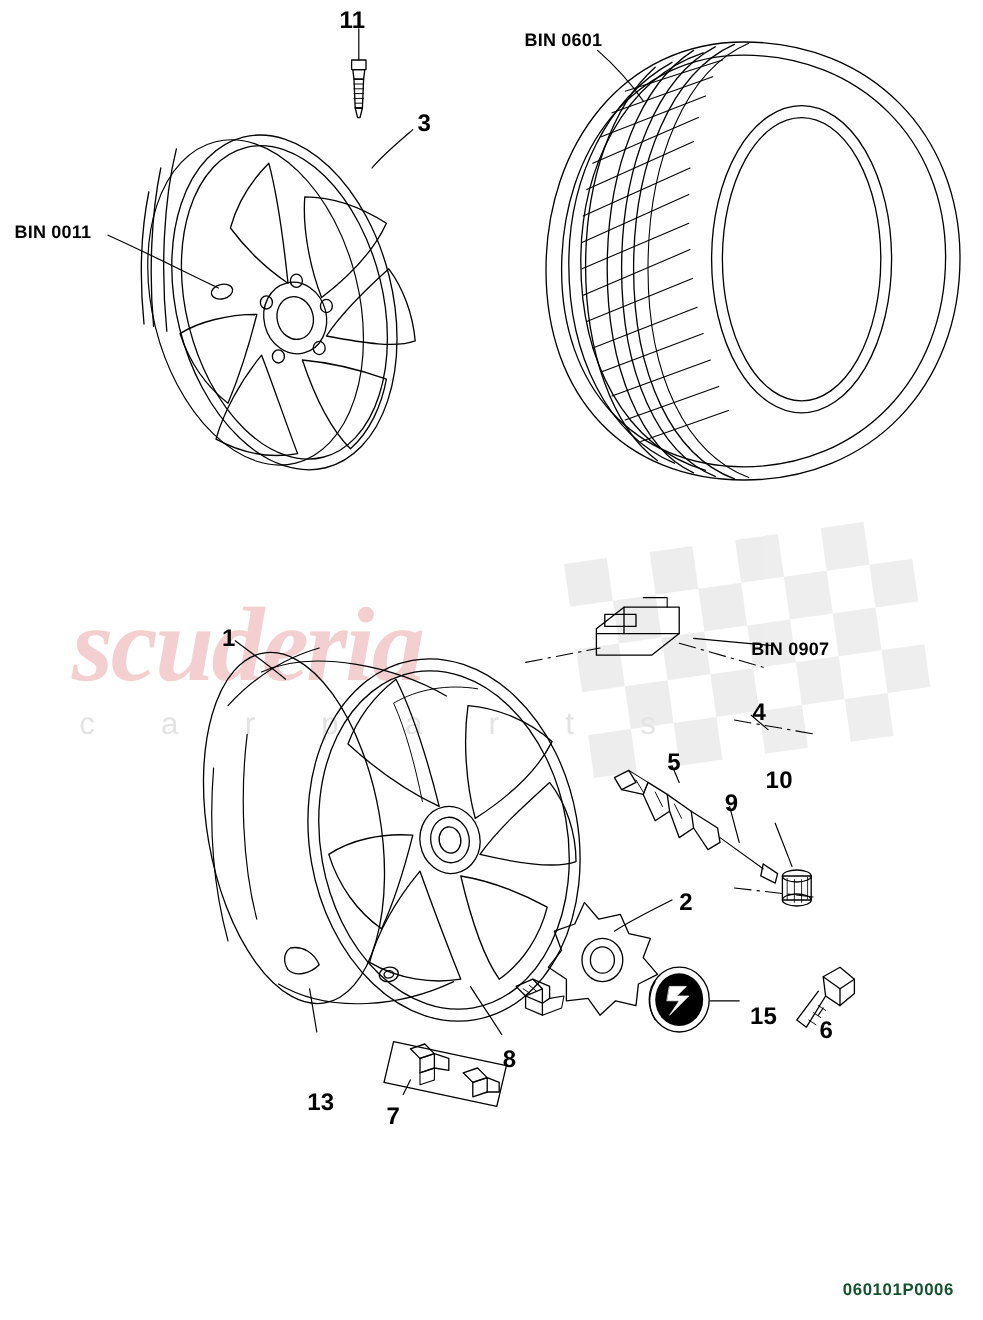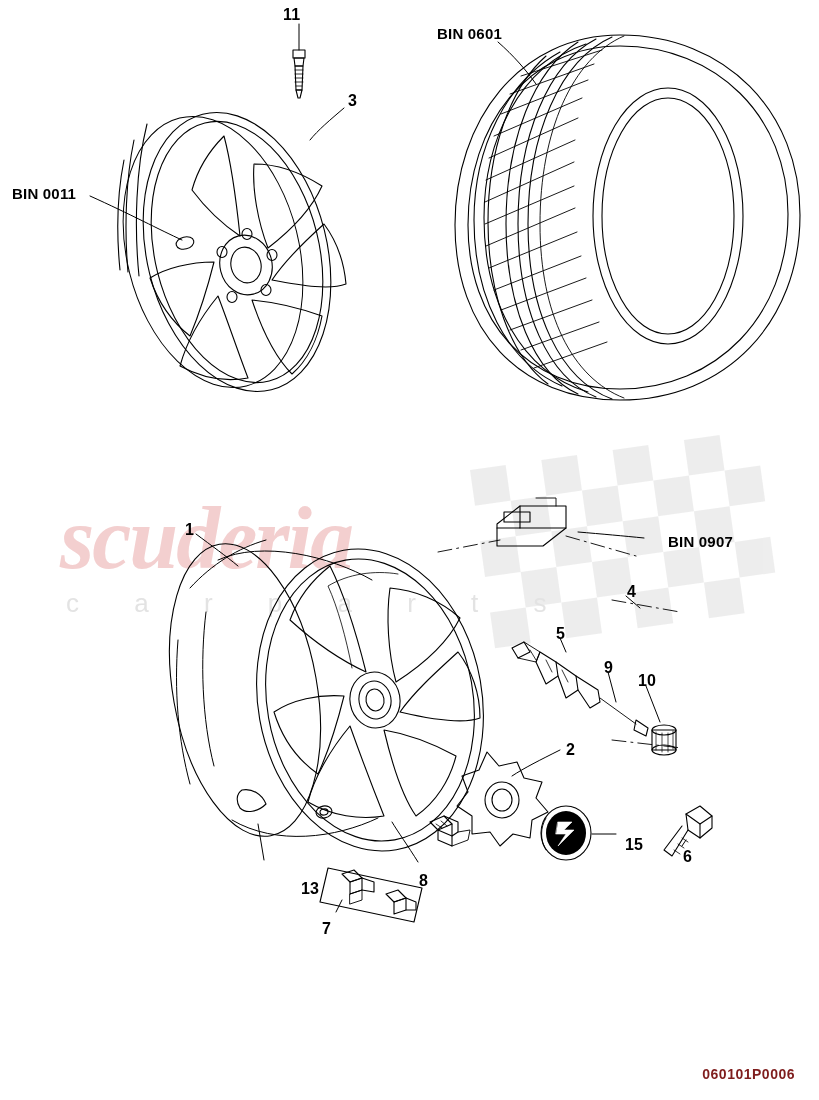--- a/index.html
+++ b/index.html
@@ -23,33 +23,33 @@
   .lbl {
     position: absolute;
     font-family: "Liberation Sans", sans-serif;
     font-size: 15px;
     font-weight: bold;
     color: #000;
     white-space: nowrap;
     letter-spacing: 0.2px;
   }
   .lbl.num {
-    font-size: 16px;
+    font-size: 20px;
   }
   .lbl.bin {
     font-size: 15px;
   }
   .code {
     position: absolute;
     right: 24px;
     bottom: 18px;
     font-family: "Liberation Sans", sans-serif;
     font-size: 14px;
     font-weight: bold;
-    color: #7f1d1d;
+    color: #14532d;
     letter-spacing: 0.5px;
   }
   
   .wm {
     position: absolute;
     left: 0; top: 0;
     width: 681px;
     height: 1100px;
     pointer-events: none;
   }
@@ -342,26 +342,26 @@
 
   </g>
 </svg>
 
 <div id="labels">
     <div class="lbl num" style="left: 283px; top: 6px;">11</div>
     <div class="lbl bin" style="left: 437px; top: 25px;">BIN 0601</div>
     <div class="lbl num" style="left: 348px; top: 92px;">3</div>
     <div class="lbl bin" style="left: 12px; top: 185px;">BIN 0011</div>
     <div class="lbl num" style="left: 185px; top: 521px;">1</div>
-    <div class="lbl bin" style="left: 668px; top: 533px; text-align: right;">BIN 0907</div>
+    <div class="lbl bin" style="left: 626px; top: 533px; text-align: right;">BIN 0907</div>
     <div class="lbl num" style="left: 627px; top: 583px;">4</div>
     <div class="lbl num" style="left: 556px; top: 625px;">5</div>
     <div class="lbl num" style="left: 604px; top: 659px;">9</div>
-    <div class="lbl num" style="left: 638px; top: 672px;">10</div>
+    <div class="lbl num" style="left: 638px; top: 640px;">10</div>
     <div class="lbl num" style="left: 566px; top: 741px;">2</div>
     <div class="lbl num" style="left: 625px; top: 836px;">15</div>
     <div class="lbl num" style="left: 683px; top: 848px;">6</div>
     <div class="lbl num" style="left: 419px; top: 872px;">8</div>
-    <div class="lbl num" style="left: 256px; top: 880px; margin-left: 45px;">13</div>
+    <div class="lbl num" style="left: 256px; top: 908px;">13</div>
     <div class="lbl num" style="left: 322px; top: 920px;">7</div>
   </div>
 
 <div class="code">060101P0006</div>
 
 </body></html>

